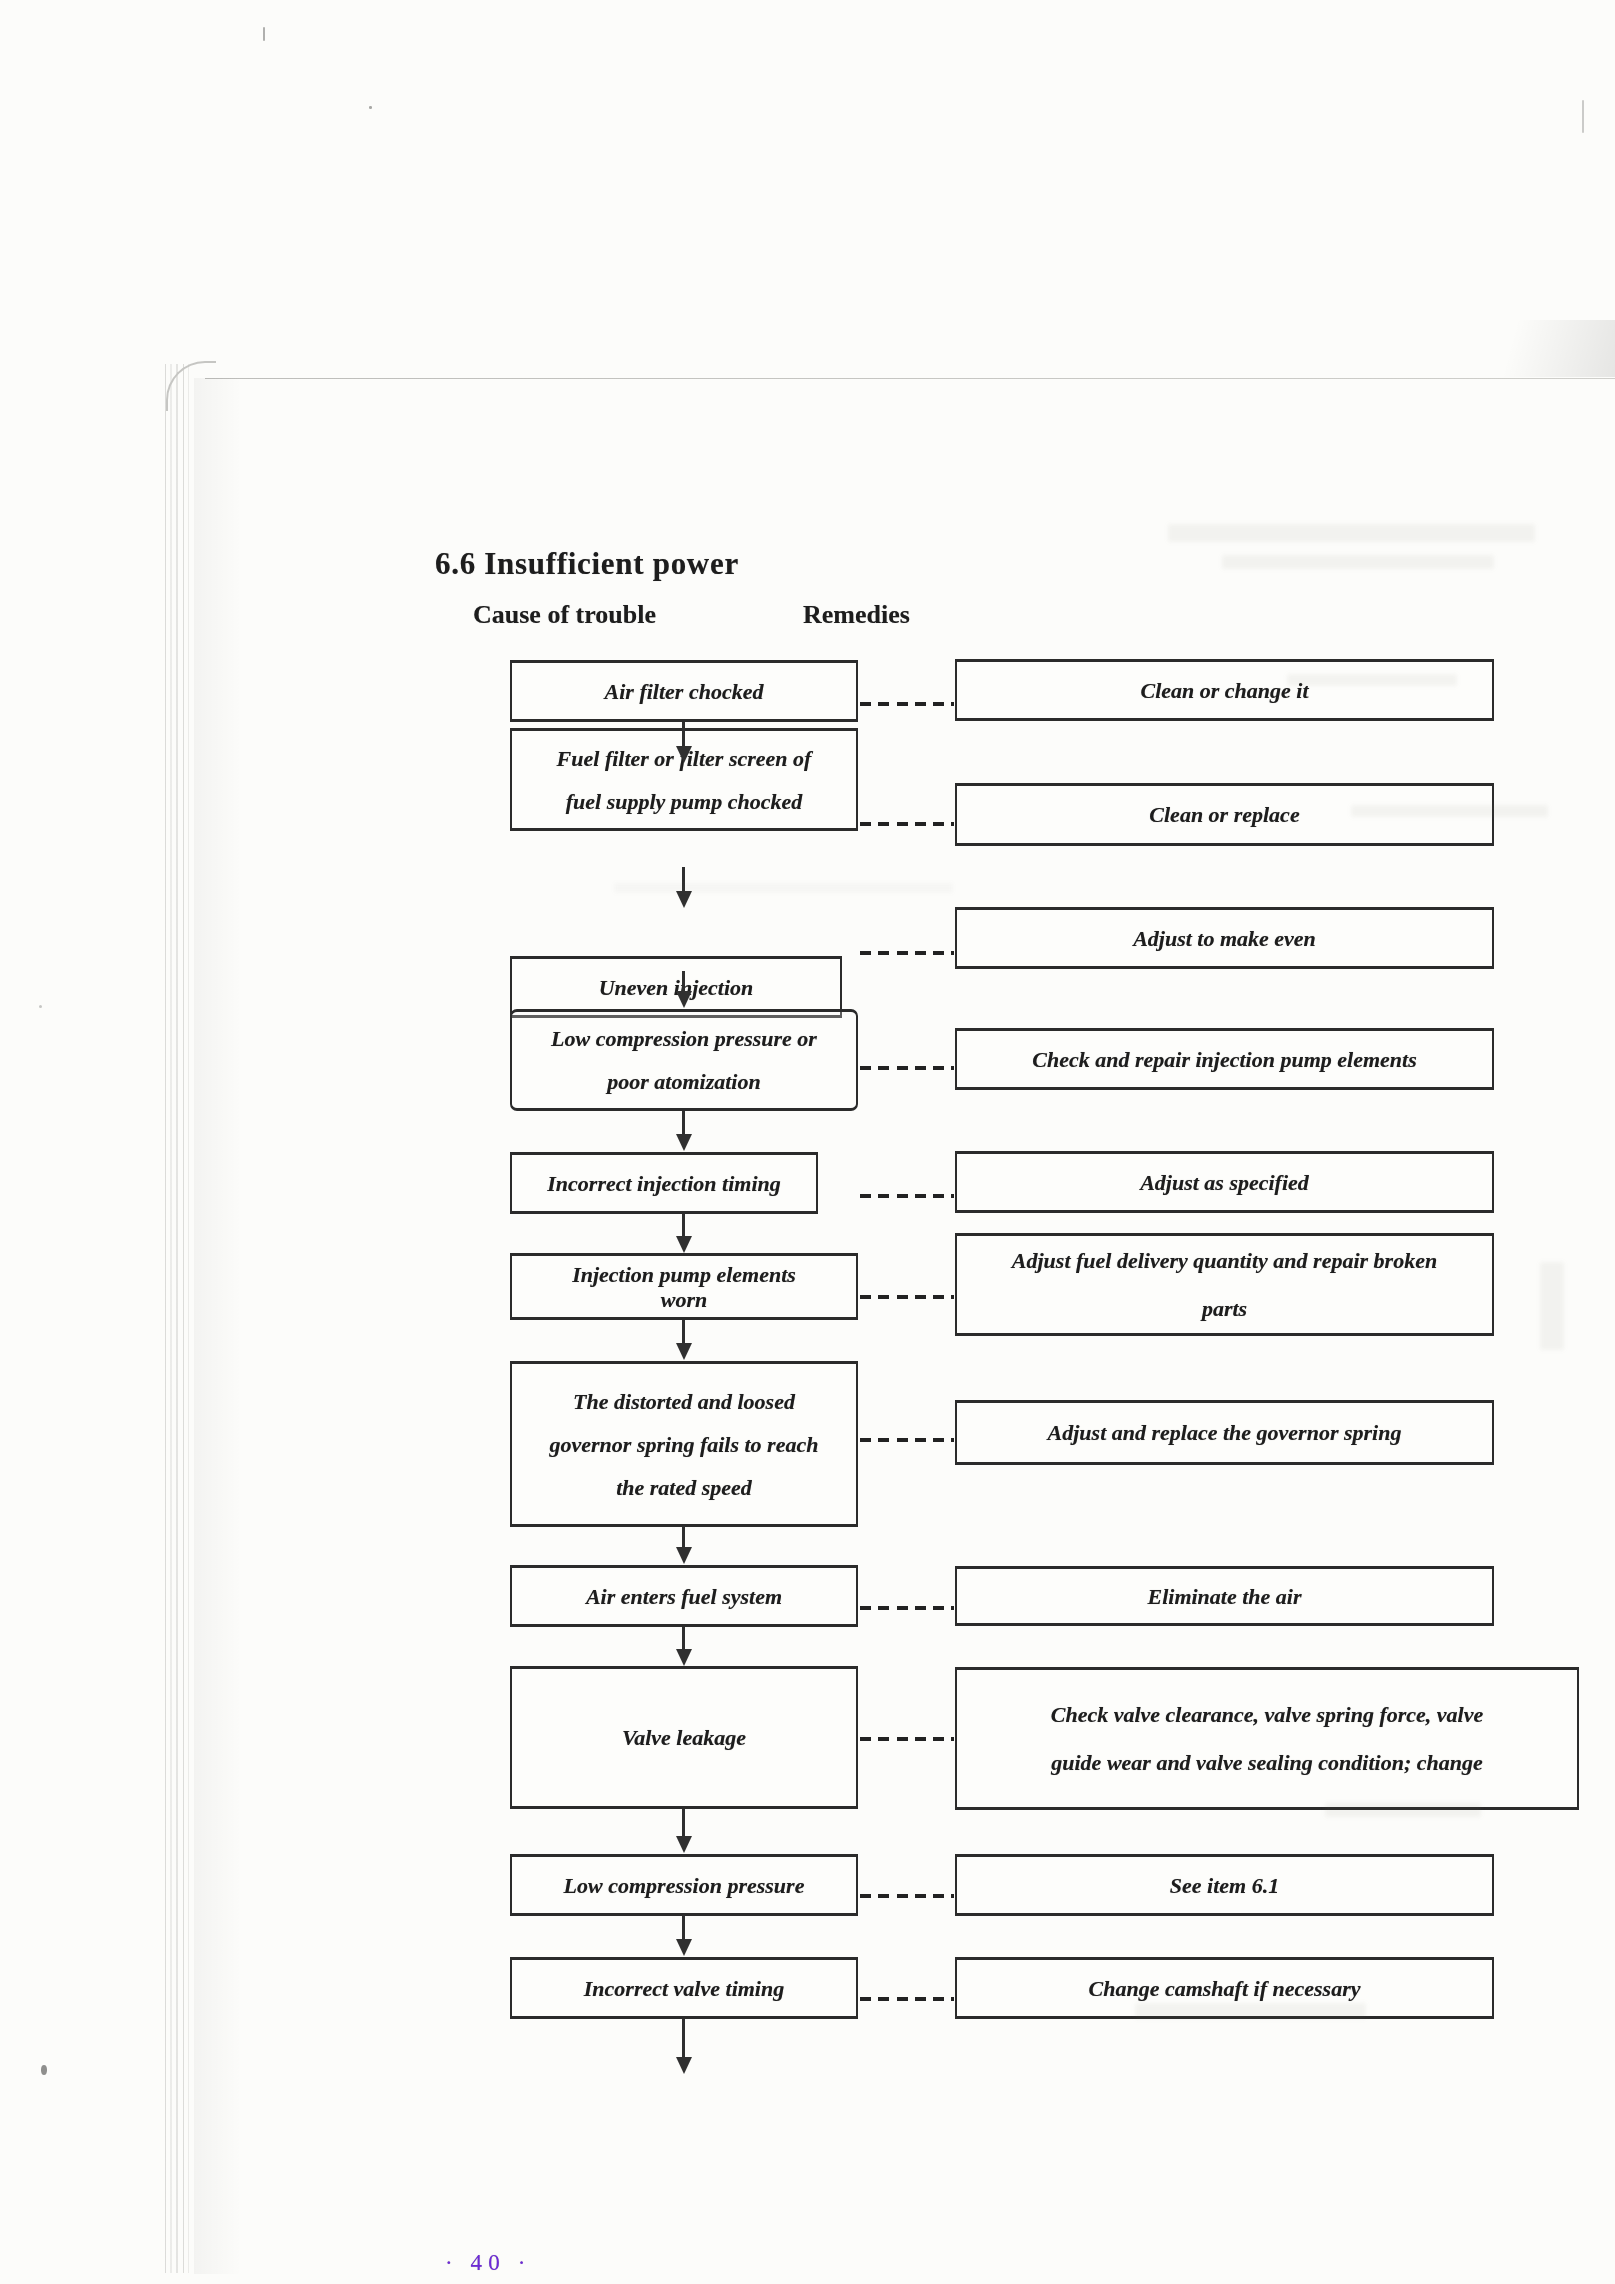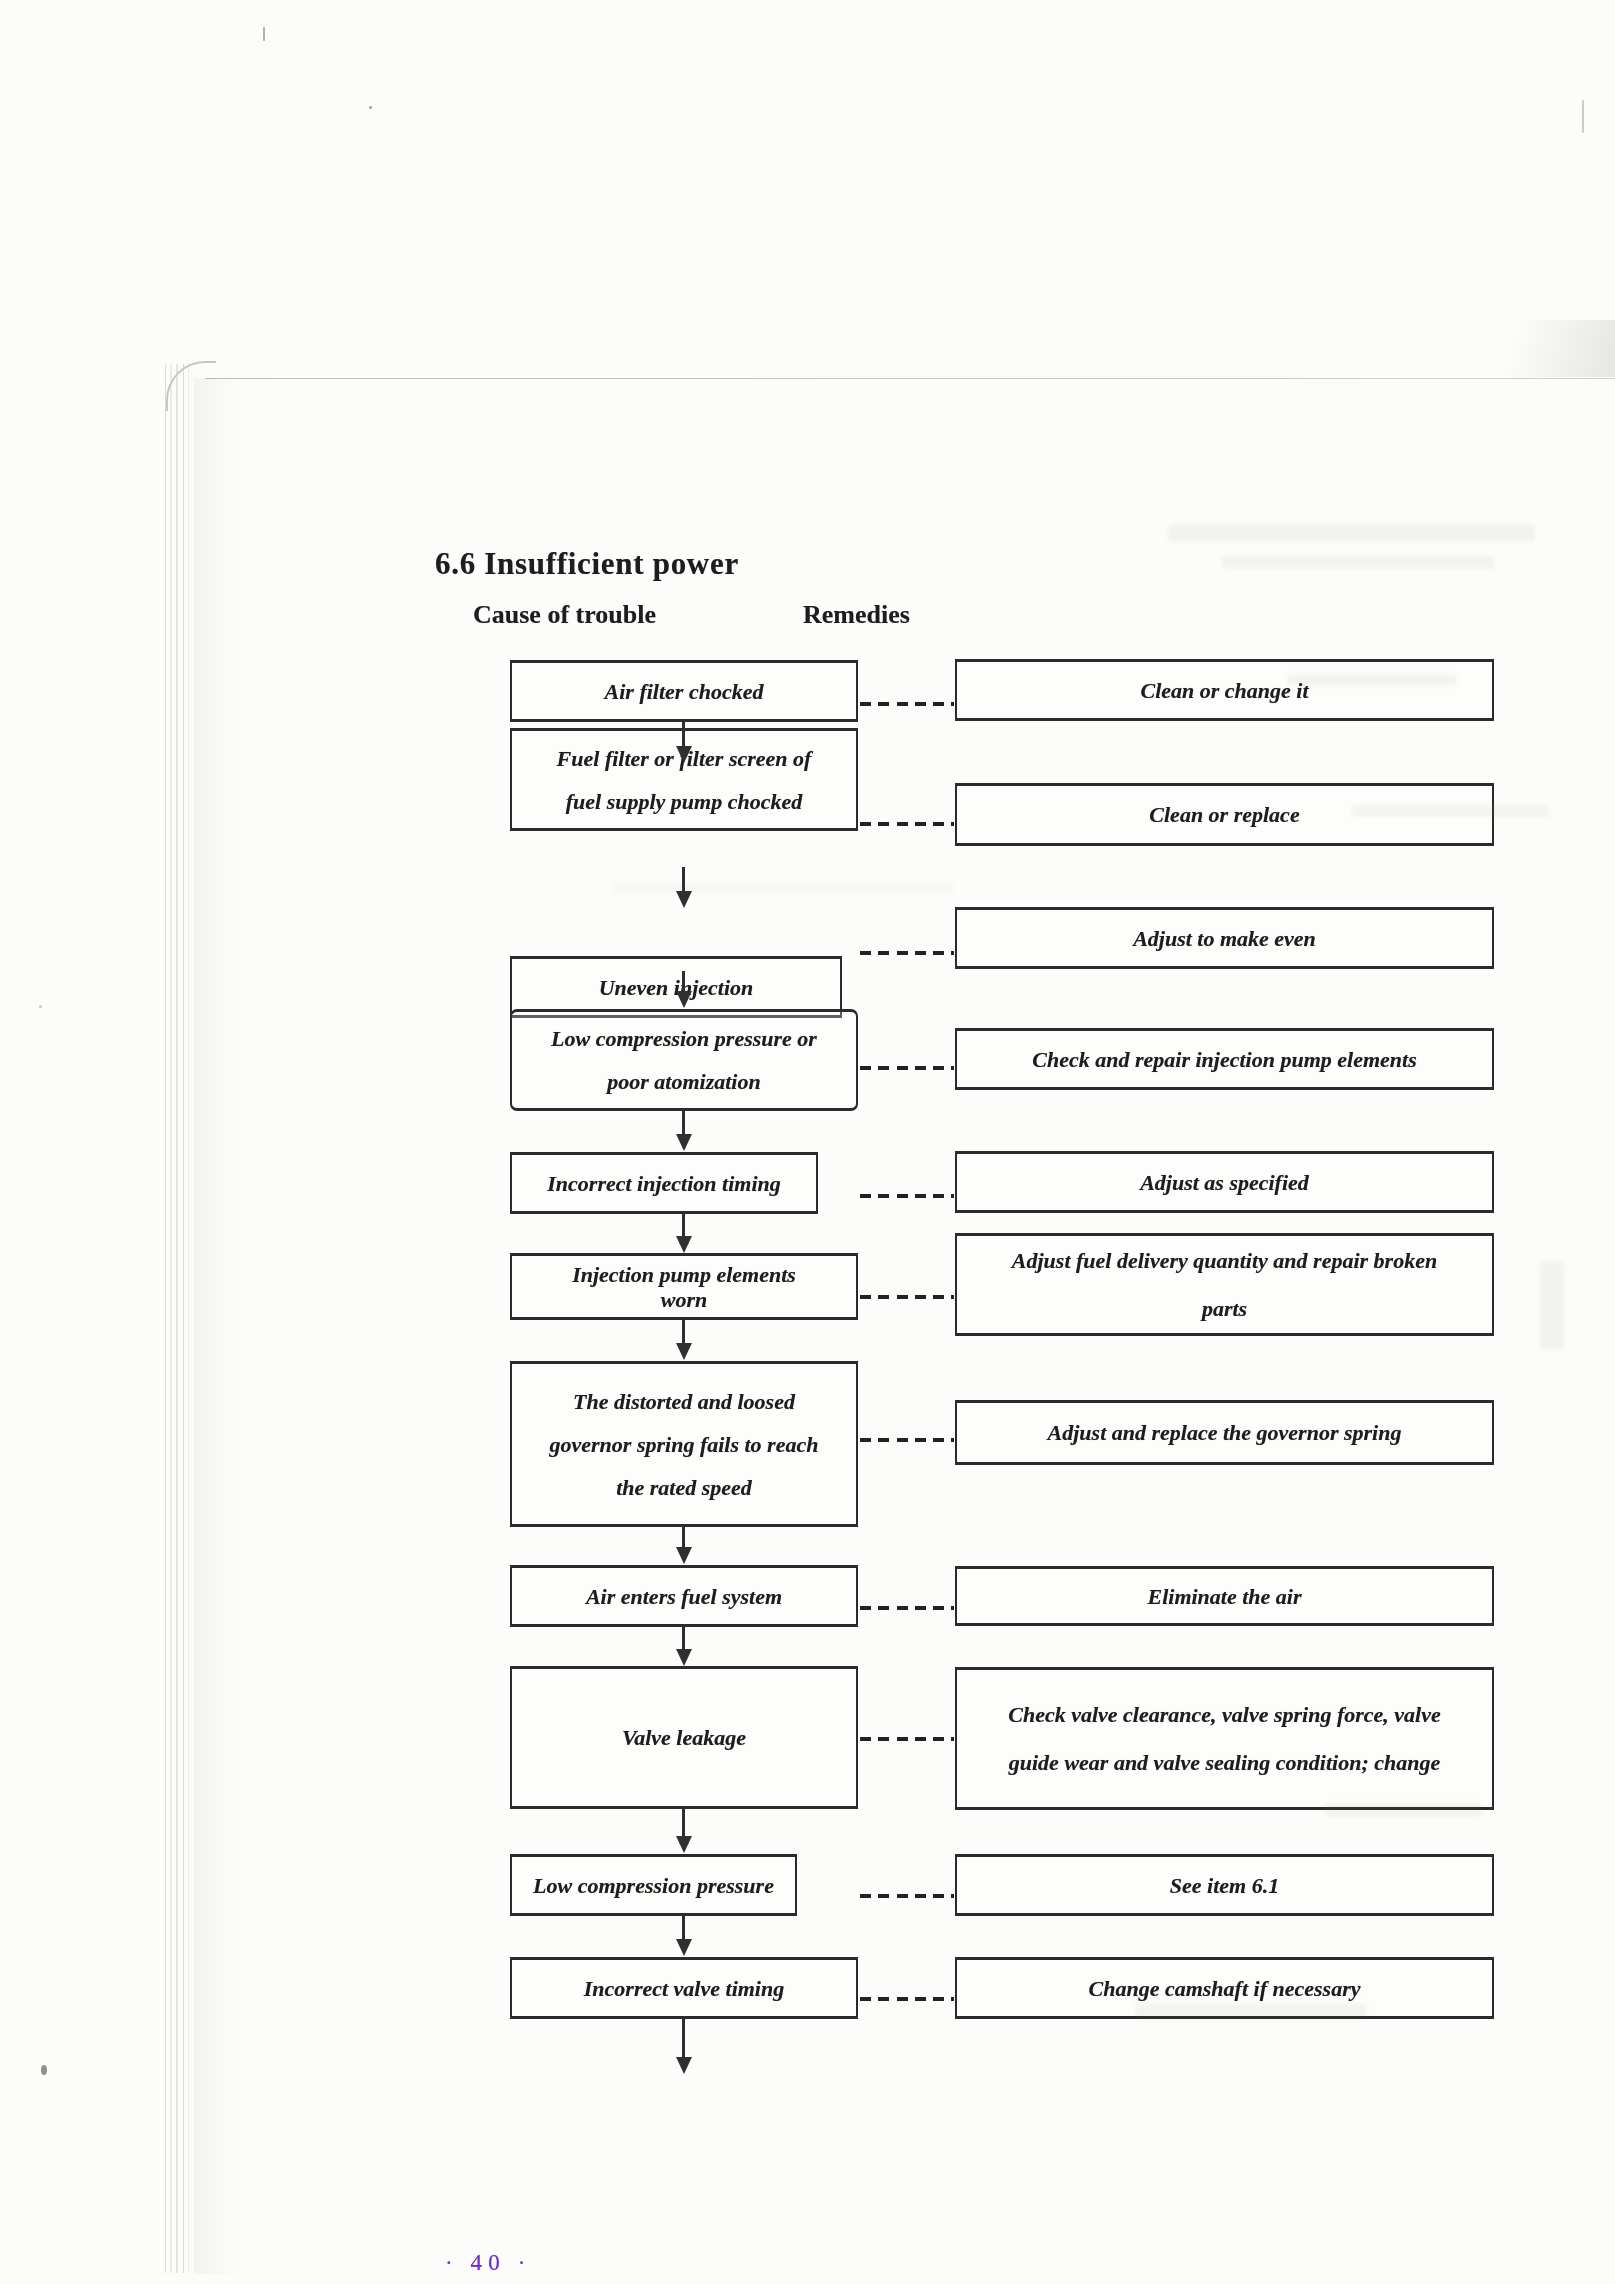--- a/index.html
+++ b/index.html
@@ -144,28 +144,28 @@
       </div>
       <div class="box" style="left: 955px; top: 1566px; width: 539px; height: 60px;">
         <div class="ln">Eliminate the air</div>
       </div>
       <div class="dash" style="left: 860px; top: 1606px; width: 94px;"></div>
       <div class="stem" style="left: 682px; top: 1526px; height: 21px;"></div>
       <div class="ahead" style="left: 676px; top: 1547px;"></div>
       <div class="box" style="left: 510px; top: 1666px; width: 348px; height: 143px;">
         <div class="ln">Valve leakage</div>
       </div>
-      <div class="box lh22" style="left: 955px; top: 1667px; width: 539px; height: 143px;">
+      <div class="box lh22" style="left: 955px; top: 1667px; width: 624px; height: 143px;">
         <div class="ln">Check valve clearance, valve spring force, valve</div>
         <div class="ln">guide wear and valve sealing condition; change</div>
       </div>
       <div class="dash" style="left: 860px; top: 1737px; width: 94px;"></div>
       <div class="stem" style="left: 682px; top: 1627px; height: 22px;"></div>
       <div class="ahead" style="left: 676px; top: 1649px;"></div>
-      <div class="box" style="left: 510px; top: 1854px; width: 287px; height: 62px;">
+      <div class="box" style="left: 510px; top: 1854px; width: 348px; height: 62px;">
         <div class="ln">Low compression pressure</div>
       </div>
       <div class="box" style="left: 955px; top: 1854px; width: 539px; height: 62px;">
         <div class="ln">See item 6.1</div>
       </div>
       <div class="dash" style="left: 860px; top: 1894px; width: 94px;"></div>
       <div class="stem" style="left: 682px; top: 1809px; height: 26.5px;"></div>
       <div class="ahead" style="left: 676px; top: 1836px;"></div>
       <div class="box" style="left: 510px; top: 1957px; width: 348px; height: 62px;">
         <div class="ln">Incorrect valve timing</div>

